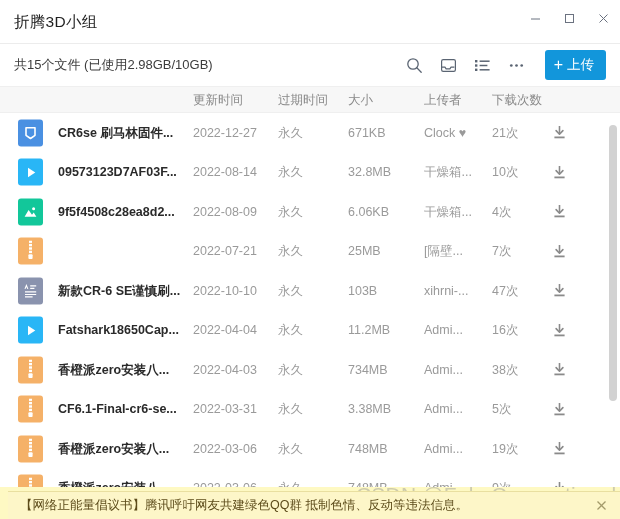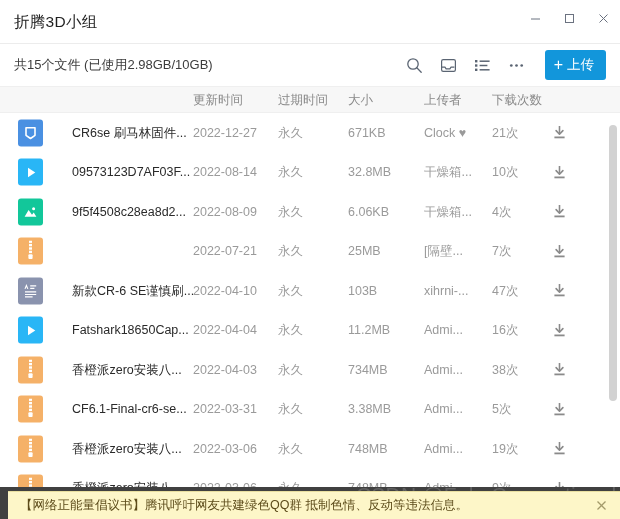--- a/index.html
+++ b/index.html
@@ -6,21 +6,21 @@
   html, body {
     width: 620px; height: 519px;
     overflow: hidden;
     background: #ffffff;
     font-family: "Liberation Sans", "DejaVu Sans", sans-serif;
     -webkit-font-smoothing: antialiased;
   }
   .window {
     position: relative;
     width: 620px; height: 519px;
-    background: #404040;
+    background: #fef9c3;
     overflow: hidden;
   }
 
   
   .titlebar {
     position: relative;
     height: 44px;
     background: #ffffff;
     display: flex;
     align-items: center;
@@ -138,27 +138,28 @@
     color: #ffffff;
   }
   .ficon.word   { background: #4a90e2; }
   .ficon.video  { background: #29b6f6; }
   .ficon.image  { background: #12c79a; }
   .ficon.zip    { background: #f5b168; }
   .ficon.text   { background: #8a93ae; }
   .ficon svg { display: block; }
 
   .fname {
-    left: 72px;
+    left: 58px;
     color: #2a2a2a;
     font-size: 12.5px;
     max-width: 128px;
     white-space: nowrap;
     overflow: hidden;
     text-overflow: clip;
+    font-weight: bold;
   }
   .dlbtn {
     left: 548px;
     width: 22px; height: 22px;
     display: flex; align-items: center; justify-content: center;
     color: #8a8a8a;
     cursor: pointer;
   }
   .dlbtn svg { display: block; }
 
@@ -396,21 +397,21 @@
                 <path d="M2 5.4 L3.4 2 L4.8 5.4" fill="none" stroke="#fff" stroke-width="1.1"></path>
                 <line x1="7.2" y1="2.4" x2="13.2" y2="2.4" stroke="#fff" stroke-width="1.2"></line>
                 <line x1="7.2" y1="4.8" x2="11.4" y2="4.8" stroke="#fff" stroke-width="1.2"></line>
                 <line x1="2" y1="8.4" x2="13.2" y2="8.4" stroke="#fff" stroke-width="1.2"></line>
                 <line x1="2" y1="11" x2="13.2" y2="11" stroke="#fff" stroke-width="1.2"></line>
                 <line x1="2" y1="13.4" x2="9.6" y2="13.4" stroke="#fff" stroke-width="1.2"></line>
               </svg>
             </span>
           </div>
           <div class="fname">新款CR-6 SE谨慎刷...</div>
-          <div class="c-upd">2022-04-10</div>
+          <div class="c-upd">2022-10-10</div>
           <div class="c-exp">永久</div>
           <div class="c-size">103B</div>
           <div class="c-uploader">xihrni-...</div>
           <div class="c-dl">47次</div>
           <div class="dlbtn">
             <svg width="15" height="15" viewBox="0 0 15 15">
               <line x1="7.5" y1="1" x2="7.5" y2="8.4" stroke="currentColor" stroke-width="1.6"></line>
               <path d="M4.1 5.6 L7.5 9.2 L10.9 5.6" fill="none" stroke="currentColor" stroke-width="1.6" stroke-linejoin="round" stroke-linecap="round"></path>
               <line x1="2.4" y1="12.4" x2="12.6" y2="12.4" stroke="currentColor" stroke-width="1.8"></line>
             </svg>

